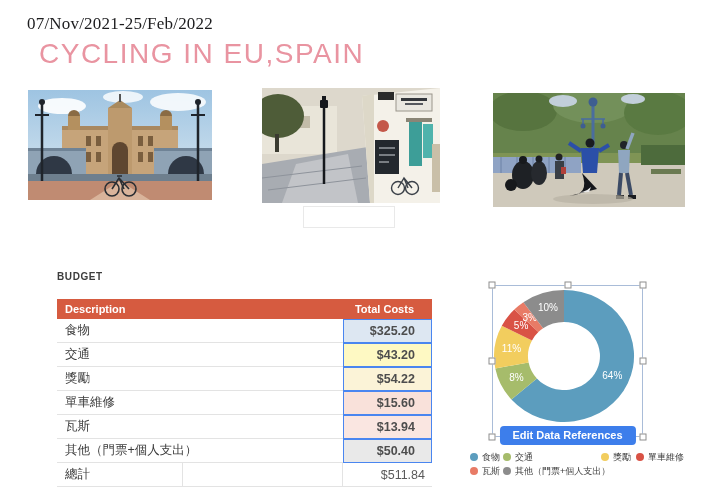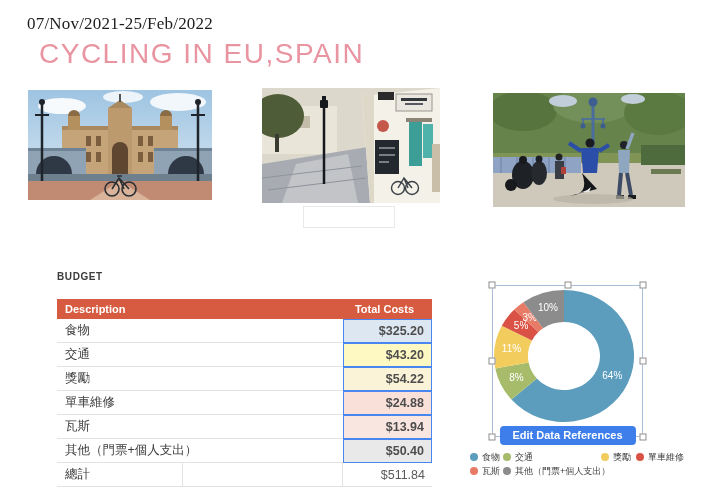--- a/index.html
+++ b/index.html
@@ -26,21 +26,21 @@
   .budget-label { position:absolute; left:57px; top:271px; font-size:10px; font-weight:700;
                   color:#3c3c3c; letter-spacing:0.6px; }
   .budget-table { position:absolute; left:57px; top:289px; width:375px; font-size:12.5px;margin-top:10px; }
   .b-header { display:flex; height:20px; align-items:center; color:#fff; font-weight:700; font-size:11px; }
   .b-header .h-desc { width:286px; padding-left:8px; }
   .b-header .h-val  { width:89px;  padding-right:18px; text-align:right; }
   .b-row { display:flex; height:24px; }
   .b-desc { width:286px; display:flex; align-items:center; padding-left:8px;
             color:#3d3d3d; border-bottom:1px solid #e3e3e3; background:#fff; }
   .b-val  { width:89px; display:flex; align-items:center; justify-content:flex-end;
-            padding-right:7px; font-weight:700; color:#4d4d4d; border:1px solid #4a86f0; }
+            padding-right:16px; font-weight:700; color:#4d4d4d; border:1px solid #4a86f0; }
   .b-footer { display:flex; height:24px; border-bottom:1px solid #e3e3e3; color:#3d3d3d; }
   .f-desc { width:126px; display:flex; align-items:center; padding-left:8px; border-right:1px solid #e3e3e3; }
   .f-mid  { width:160px; border-right:1px solid #e3e3e3; }
   .f-val  { width:89px; display:flex; align-items:center; justify-content:flex-end;
             padding-right:7px; color:#5a5a5a;text-align:center; }
 
   
   .chart-box { position:absolute; left:492px; top:285px; width:151px; height:152px; }
   .chart-outline { position:absolute; inset:0; border:1px solid #a9bcd8; pointer-events:none; }
   .handle { position:absolute; width:7px; height:7px; background:#fff; border:1px solid #8e8e8e;
@@ -247,21 +247,21 @@
         <div class="b-row">
           <div class="b-desc">交通</div>
           <div class="b-val" style="background: #fef9c3; border-color: rgb(74, 134, 240);">$43.20</div>
         </div>
         <div class="b-row">
           <div class="b-desc">獎勵</div>
           <div class="b-val" style="background: rgb(251, 243, 215); border-color: rgb(74, 134, 240);">$54.22</div>
         </div>
         <div class="b-row">
           <div class="b-desc">單車維修</div>
-          <div class="b-val" style="background: rgb(249, 225, 218); border-color: rgb(74, 134, 240);">$24.88</div>
+          <div class="b-val" style="background: rgb(249, 225, 218); border-color: rgb(74, 134, 240);">$15.60</div>
         </div>
         <div class="b-row">
           <div class="b-desc">瓦斯</div>
           <div class="b-val" style="background: rgb(250, 230, 225); border-color: rgb(74, 134, 240);">$13.94</div>
         </div>
         <div class="b-row">
           <div class="b-desc">其他（門票+個人支出）</div>
           <div class="b-val" style="background: rgb(233, 233, 233); border-color: rgb(74, 134, 240);">$50.40</div>
         </div>
       </div>

